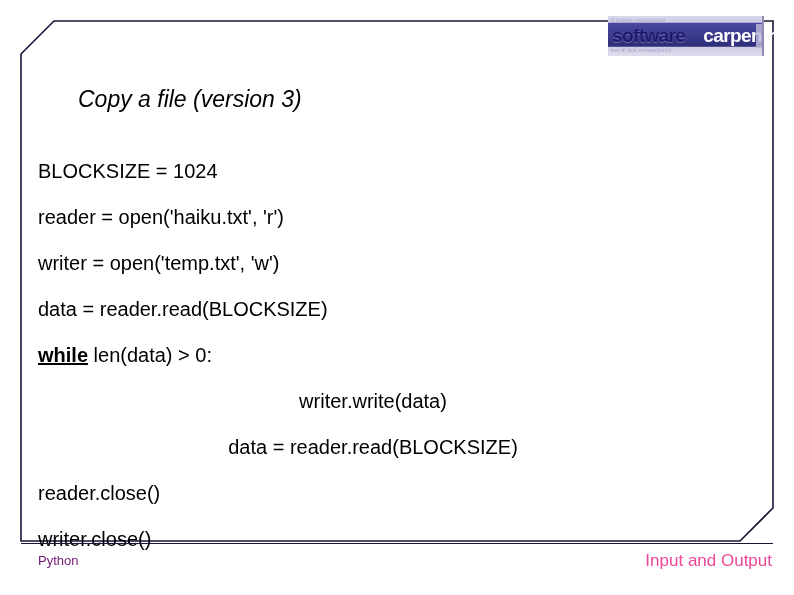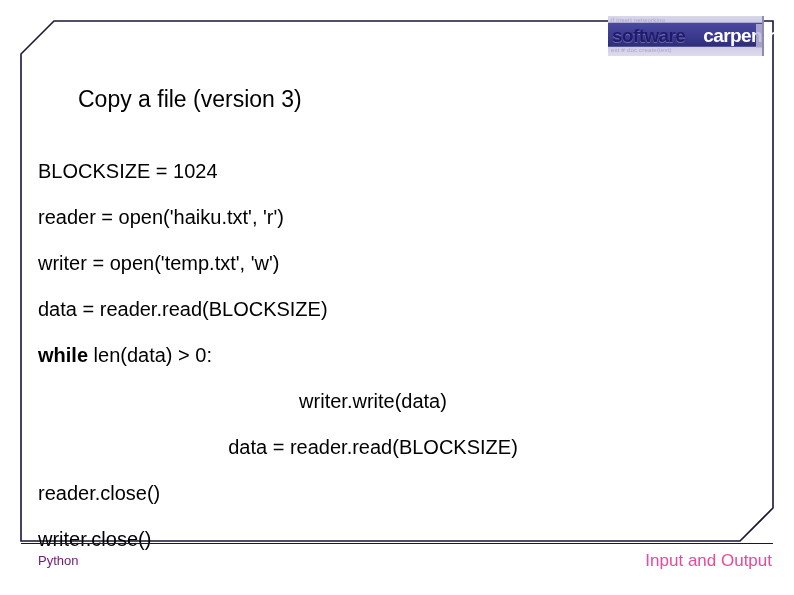--- a/index.html
+++ b/index.html
@@ -112,38 +112,39 @@
 
   
   #title {
     position: absolute;
     left: 78px;
     top: 84px;
     font-size: 23px;
     line-height: 30px;
     color: #000000;
     white-space: nowrap;
+    font-style: italic;
   }
 
   
   #code {
     position: absolute;
     left: 38px;
     top: 140px;
     width: 640px;
   }
   #code .cline {
     font-size: 20px;
     line-height: 29px;
     color: #000000;
     white-space: pre;
     margin-top: 17px;
   }
   #code .cline.indent-1 { padding-left: 30px; text-align: center; }
-  #code .kw { font-weight: bold; }
+  #code .kw { font-weight: bold; text-decoration: underline; }
 
   
   #footer-rule {
     position: absolute;
     left: 21px;
     top: 543px;
     width: 752px;
     height: 1px;
     background: #1a1536;
   }

